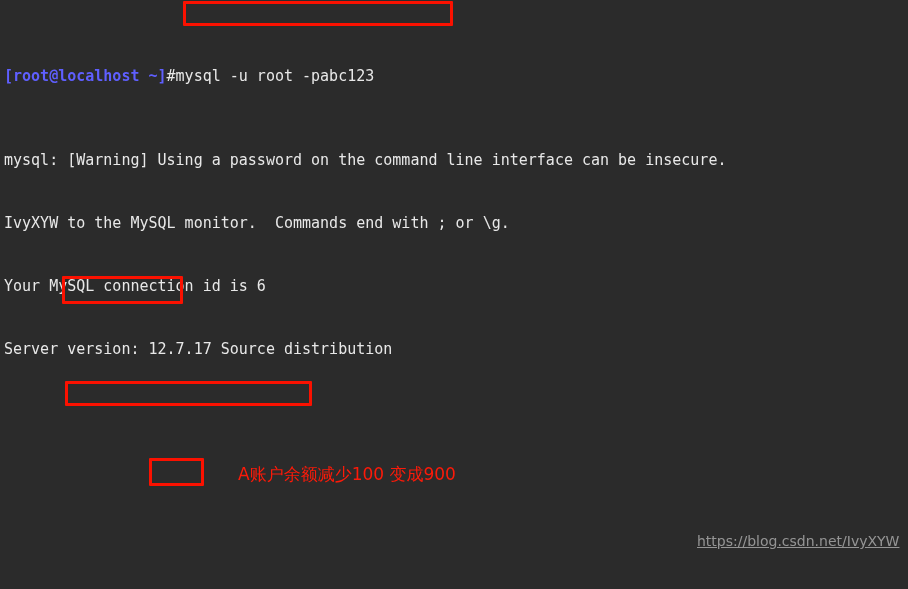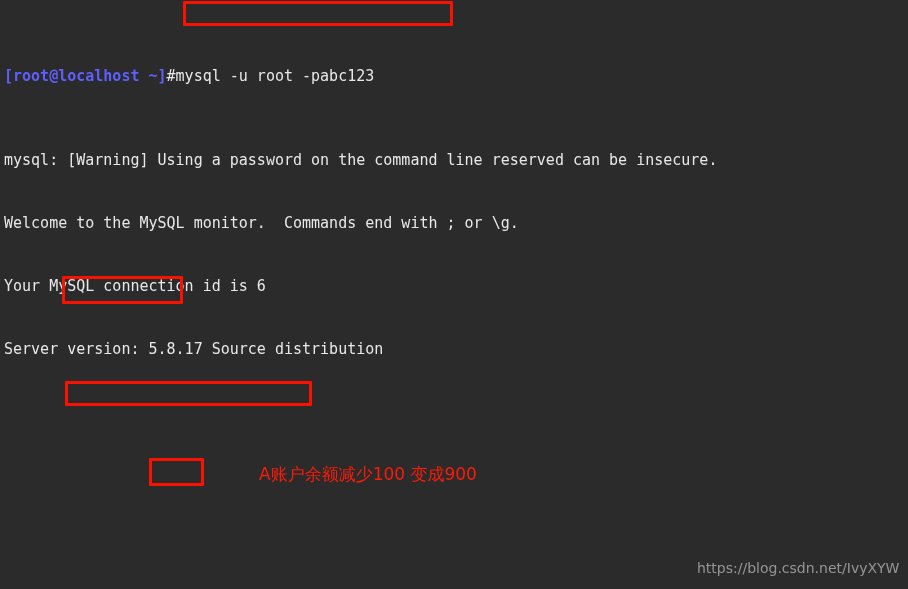--- a/index.html
+++ b/index.html
@@ -60,24 +60,24 @@
 </style>
 </head>
 <body>
 
 <div id="terminal">
 
   <div class="screen">
 
     <div class="line"><span class="prompt-host">[root@localhost ~]</span><span>#</span><span>mysql -u root -pabc123</span></div>
 
-    <div class="line">mysql: [Warning] Using a password on the command line reserved can be insecure.</div>
-    <div class="line">Welcome to the MySQL monitor.  Commands end with ; or \g.</div>
+    <div class="line">mysql: [Warning] Using a password on the command line interface can be insecure.</div>
+    <div class="line">IvyXYW to the MySQL monitor.  Commands end with ; or \g.</div>
     <div class="line">Your MySQL connection id is 6</div>
-    <div class="line">Server version: 5.8.17 Source distribution</div>
+    <div class="line">Server version: 12.7.17 Source distribution</div>
     <div class="line"></div>
     <div class="line"></div>
     
     
     
     
     
     
 
     
@@ -103,17 +103,17 @@
 
     
 
   </div>
 
   <div class="hlbox" style="left:183px; top:1px; width:270px; height:25px;"></div>
   <div class="hlbox" style="left:62px; top:276px; width:121px; height:28px;"></div>
   <div class="hlbox" style="left:65px; top:381px; width:247px; height:25px;"></div>
   <div class="hlbox" style="left:149px; top:458px; width:55px; height:28px;"></div>
 
-  <div class="annotation" style="left:259px; top:464px;">A账户余额减少100 变成900</div>
+  <div class="annotation" style="left:238px; top:464px;">A账户余额减少100 变成900</div>
 
-  <div class="watermark" style="left:697px; top:558px;">https://blog.csdn.net/IvyXYW</div>
+  <div class="watermark" style="left:697px; top:531px;text-decoration:underline;">https://blog.csdn.net/IvyXYW</div>
 
 </div>
 
 </body></html>

